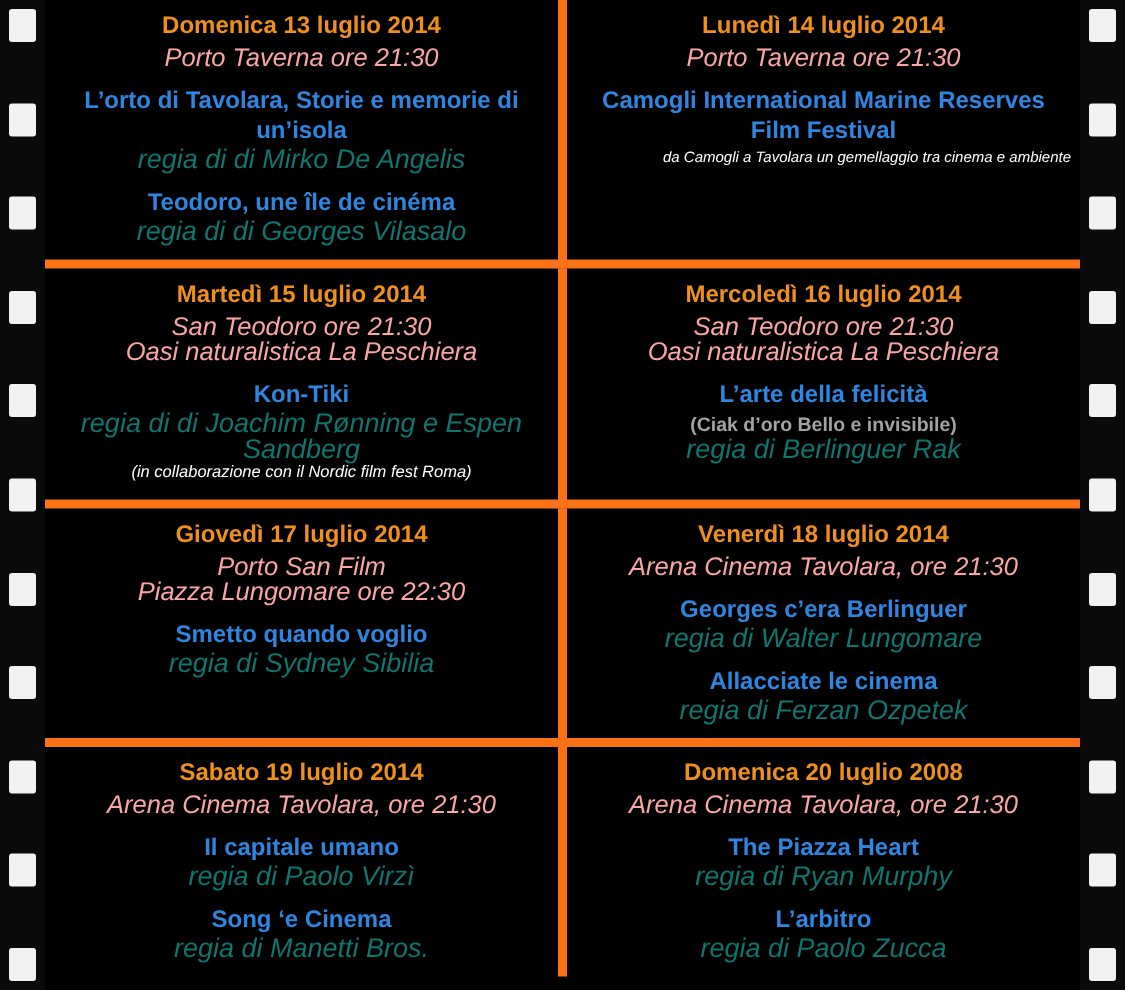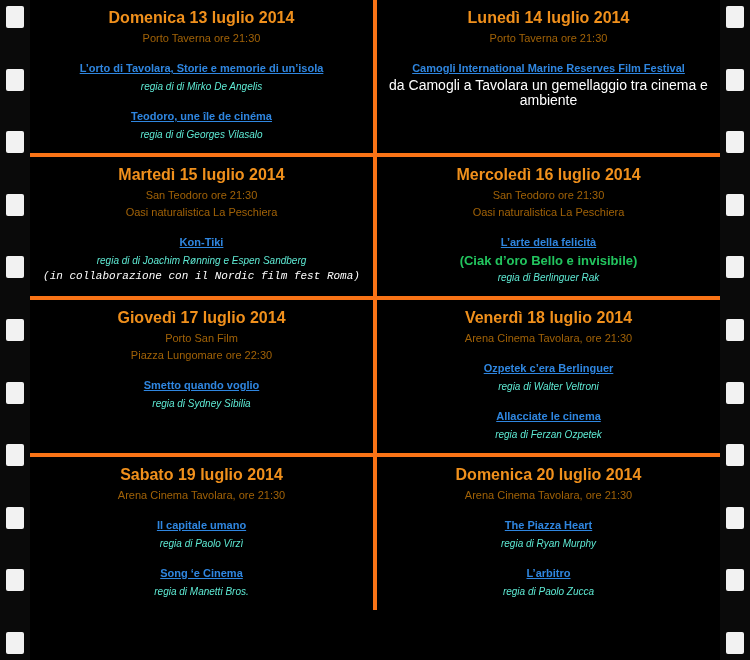--- a/index.html
+++ b/index.html
@@ -53,72 +53,73 @@
   table.schedule {
     width: 690px;
     height: 576px;
     border-collapse: collapse;
     table-layout: fixed;
   }
   table.schedule td {
     width: 345px;
     vertical-align: top;
     padding: 8px 6px 10px 6px;
-    border: 4px solid #f97316;
+    border: 6px solid #f97316;
     box-sizing: border-box;
     text-align: center;
   }
   table.schedule tr:first-child td { border-top: none; }
   table.schedule tr:last-child td { border-bottom: none; }
   table.schedule td:first-child { border-left: none; }
   table.schedule td:last-child { border-right: none; }
 
   .date {
     color: #f0901c;
     font-weight: bold;
     font-size: 16px;
     line-height: 20px;
     margin-bottom: 2px;
   }
   .venue {
-    color: #a16207;
-    font-size: 11px;
+    color: #fca5a5;
+    font-style: italic;
+    font-size: 17px;
     line-height: 17px;
   }
   .film-block { margin-top: 11px; }
   .film-title {
     color: #2f86e0;
     font-weight: bold;
-    font-size: 11px;
+    font-size: 16px;
     line-height: 20px;
-    text-decoration: underline;
   }
   .film-sub {
-    color: #22c55e;
+    color: #a3a3a3;
     font-weight: bold;
     font-size: 13px;
     line-height: 17px;
   }
   .director {
-    color: #5eead4;
-    font-style: italic;
-    font-size: 10px;
+    color: #0f766e;
+    font-style: italic;
+    font-size: 18px;
     line-height: 17px;
   }
   .note {
     color: #ffffff;
     font-style: italic;
     font-size: 11px;
     line-height: 15px;
-    font-family: Liberation Mono, monospace;
   }
   .fest-note {
     color: #ffffff;
-    font-size: 14px;
+    font-style: italic;
+    font-size: 10px;
     line-height: 15px;
+    text-align: right;
   }
 </style>
 </head>
 <body>
 
 <div class="page">
 
   <div class="filmstrip left" id="strip-left">
       <div class="sprocket"></div>
       <div class="sprocket"></div>
@@ -200,22 +201,22 @@
               <div class="venue">Piazza Lungomare ore 22:30</div>
               <div class="film-block">
                 <div class="film-title">Smetto quando voglio</div>
                 <div class="director">regia di Sydney Sibilia</div>
               </div>
             </td>
             <td>
               <div class="date">Venerdì 18 luglio 2014</div>
               <div class="venue">Arena Cinema Tavolara, ore 21:30</div>
               <div class="film-block">
-                <div class="film-title">Ozpetek c’era Berlinguer</div>
-                <div class="director">regia di Walter Veltroni</div>
+                <div class="film-title">Georges c’era Berlinguer</div>
+                <div class="director">regia di Walter Lungomare</div>
               </div>
               <div class="film-block">
                 <div class="film-title">Allacciate le cinema</div>
                 <div class="director">regia di Ferzan Ozpetek</div>
               </div>
             </td>
           </tr>
           <tr>
             <td>
               <div class="date">Sabato 19 luglio 2014</div>
@@ -223,21 +224,21 @@
               <div class="film-block">
                 <div class="film-title">Il capitale umano</div>
                 <div class="director">regia di Paolo Virzì</div>
               </div>
               <div class="film-block">
                 <div class="film-title">Song ‘e Cinema</div>
                 <div class="director">regia di Manetti Bros.</div>
               </div>
             </td>
             <td>
-              <div class="date">Domenica 20 luglio 2014</div>
+              <div class="date">Domenica 20 luglio 2008</div>
               <div class="venue">Arena Cinema Tavolara, ore 21:30</div>
               <div class="film-block">
                 <div class="film-title">The Piazza Heart</div>
                 <div class="director">regia di Ryan Murphy</div>
               </div>
               <div class="film-block">
                 <div class="film-title">L’arbitro</div>
                 <div class="director">regia di Paolo Zucca</div>
               </div>
             </td>

